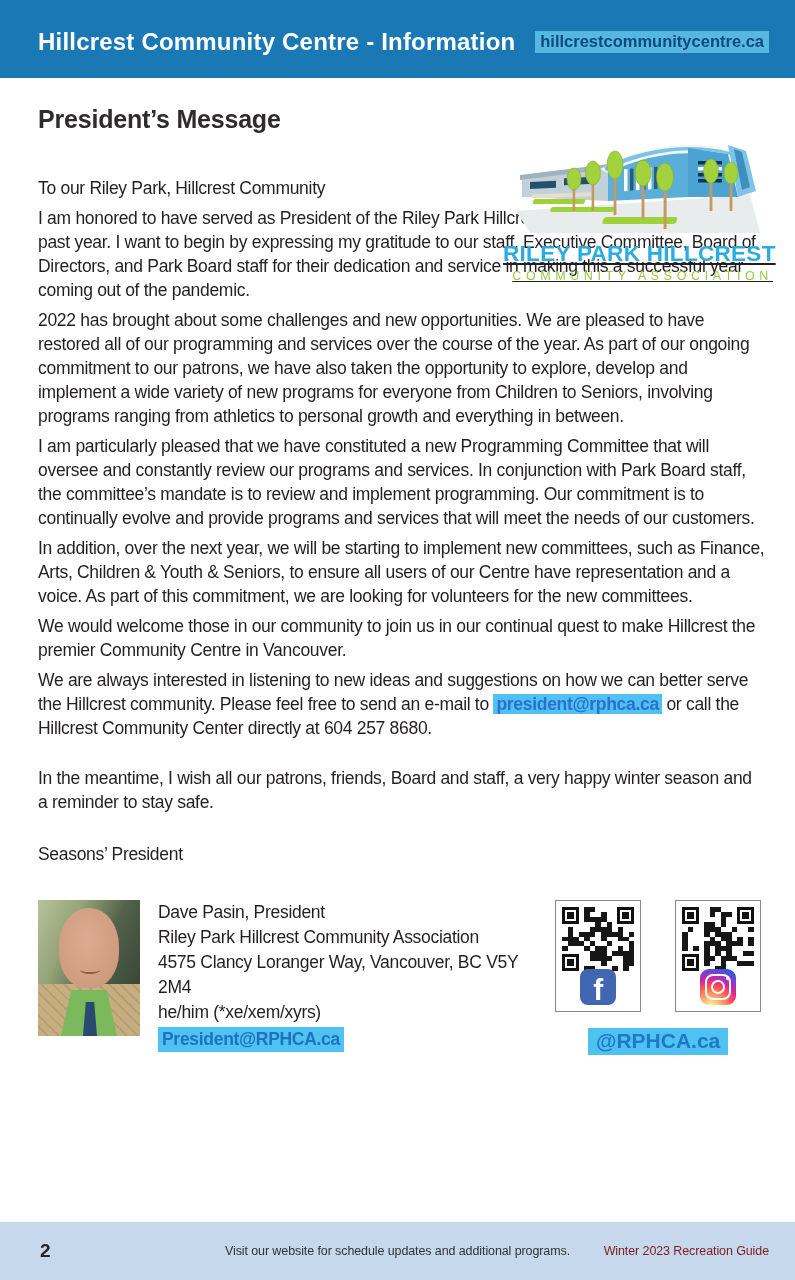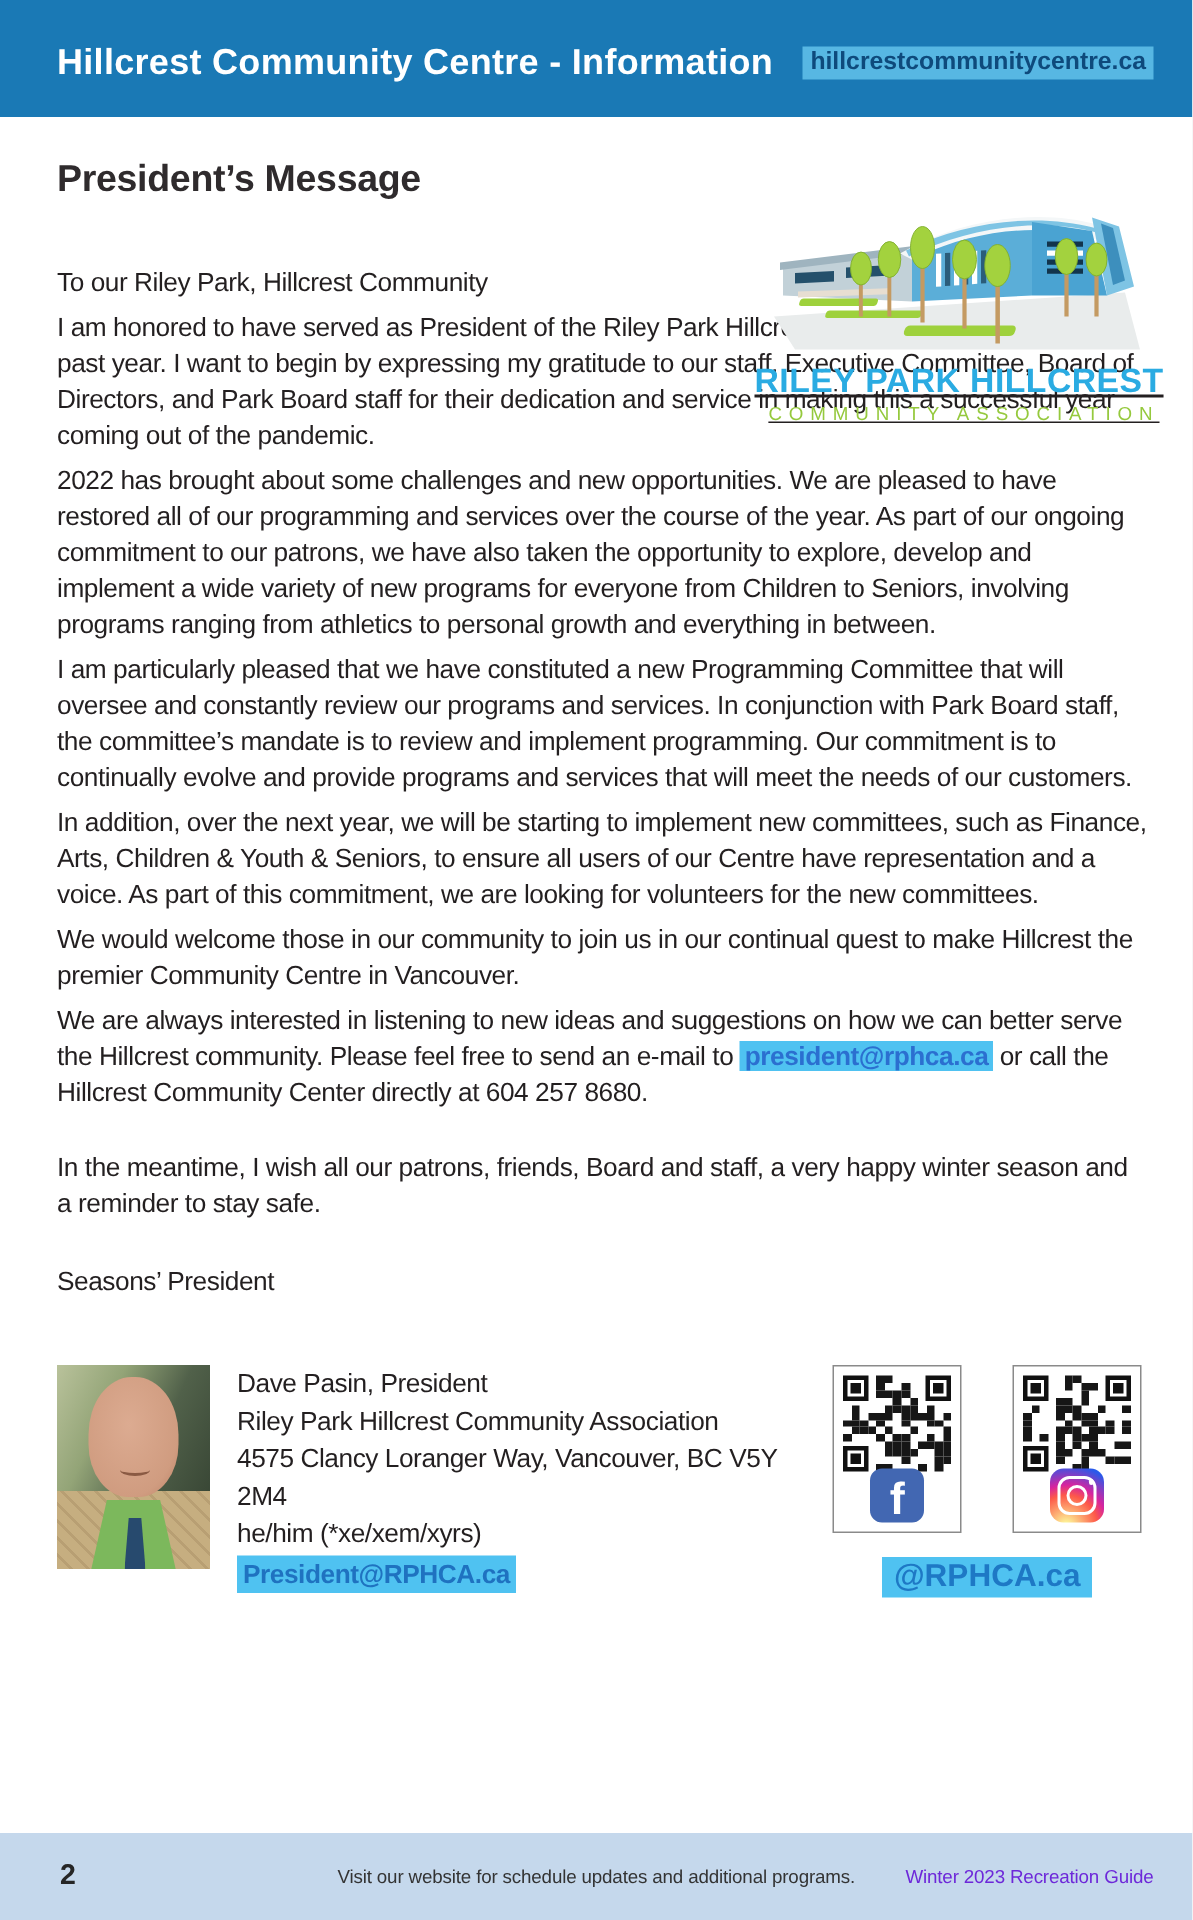--- a/index.html
+++ b/index.html
@@ -24,21 +24,21 @@
 
   .hl-link { background:#4fc2f1; color:#2b6fd0; font-weight:700; padding:0 3px; cursor:pointer; }
 
   
   .logo { position:absolute; top:32px; right:22px; width:270px; text-align:right;text-decoration:underline; }
   .logo svg { display:block; margin:0 auto; }
   .logo-line1 { color:#2aabe2; font-size:22.5px; font-weight:700; letter-spacing:0.3px; margin-top:2px; white-space:nowrap; }
   .logo-line2 { color:#95c93d; font-size:12.5px; letter-spacing:4.6px; margin-top:2px; white-space:nowrap; }
 
   
-  .sig-row { display:flex; align-items:flex-start; margin-top:44px; }
+  .sig-row { display:flex; align-items:flex-start; margin-top:34px; }
   .photo { position:relative; width:102px; height:136px; overflow:hidden; flex:none;
            background:linear-gradient(115deg,#b9c29b 0%,#93a477 28%,#51614a 55%,#2e3b2c 100%); }
   .photo .jacket { position:absolute; bottom:0; left:0; width:100%; height:52px;
            background:repeating-linear-gradient(45deg,#c6ae80 0 6px,#b89f73 6px 8px); }
   .photo .shirt { position:absolute; bottom:0; left:14px; width:74px; height:46px; background:#7cb85c;
            clip-path:polygon(12% 100%,26% 0,74% 0,88% 100%); }
   .photo .tie { position:absolute; bottom:0; left:45px; width:14px; height:34px; background:#274a6e;
            clip-path:polygon(20% 0,80% 0,100% 100%,0 100%); }
   .photo .head { position:absolute; top:8px; left:21px; width:60px; height:80px;
            background:radial-gradient(ellipse at 45% 40%, #dcab91 0%, #d09c80 70%, #b97f63 100%);
@@ -64,21 +64,21 @@
              background:radial-gradient(circle at 30% 107%, #fdf497 0%, #fdf497 5%, #fd5949 45%, #d6249f 60%, #285AEB 90%); }
   .ig-icon .frame { position:absolute; inset:5px; border:2.5px solid #fff; border-radius:8px; }
   .ig-icon .lens { position:absolute; inset:11px; border:2.5px solid #fff; border-radius:50%; }
   .ig-icon .dot { position:absolute; top:7px; right:7px; width:3.5px; height:3.5px; background:#fff; border-radius:50%; }
   .social-handle { display:inline-block; margin-top:16px; background:#4fc2f1; color:#1e78c5; font-weight:700; font-size:21px; padding:1px 8px 2px; cursor:pointer; }
 
   
   .footer { position:absolute; left:0; right:0; bottom:0; height:58px; background:#c5d8ec; display:flex; align-items:center; }
   .footer-pagenum { margin-left:40px; font-size:19px; font-weight:700; color:#262626; }
   .footer-note { position:absolute; left:50%; transform:translateX(-50%); font-size:12.5px; color:#333333; letter-spacing:-0.1px; }
-  .footer-edition { margin-left:auto; margin-right:26px; font-size:12.5px; color:#6d28d9; letter-spacing:-0.1px; }
+  .footer-edition { margin-left:auto; margin-right:26px; font-size:12.5px; color:#7f1d1d; letter-spacing:-0.1px; }
 </style>
 </head>
 <body>
 
 <div class="page">
 
   <div class="header">
     <div class="header-title">Hillcrest Community Centre - Information</div>
     <div class="header-link">hillcrestcommunitycentre.ca</div>
   </div>

